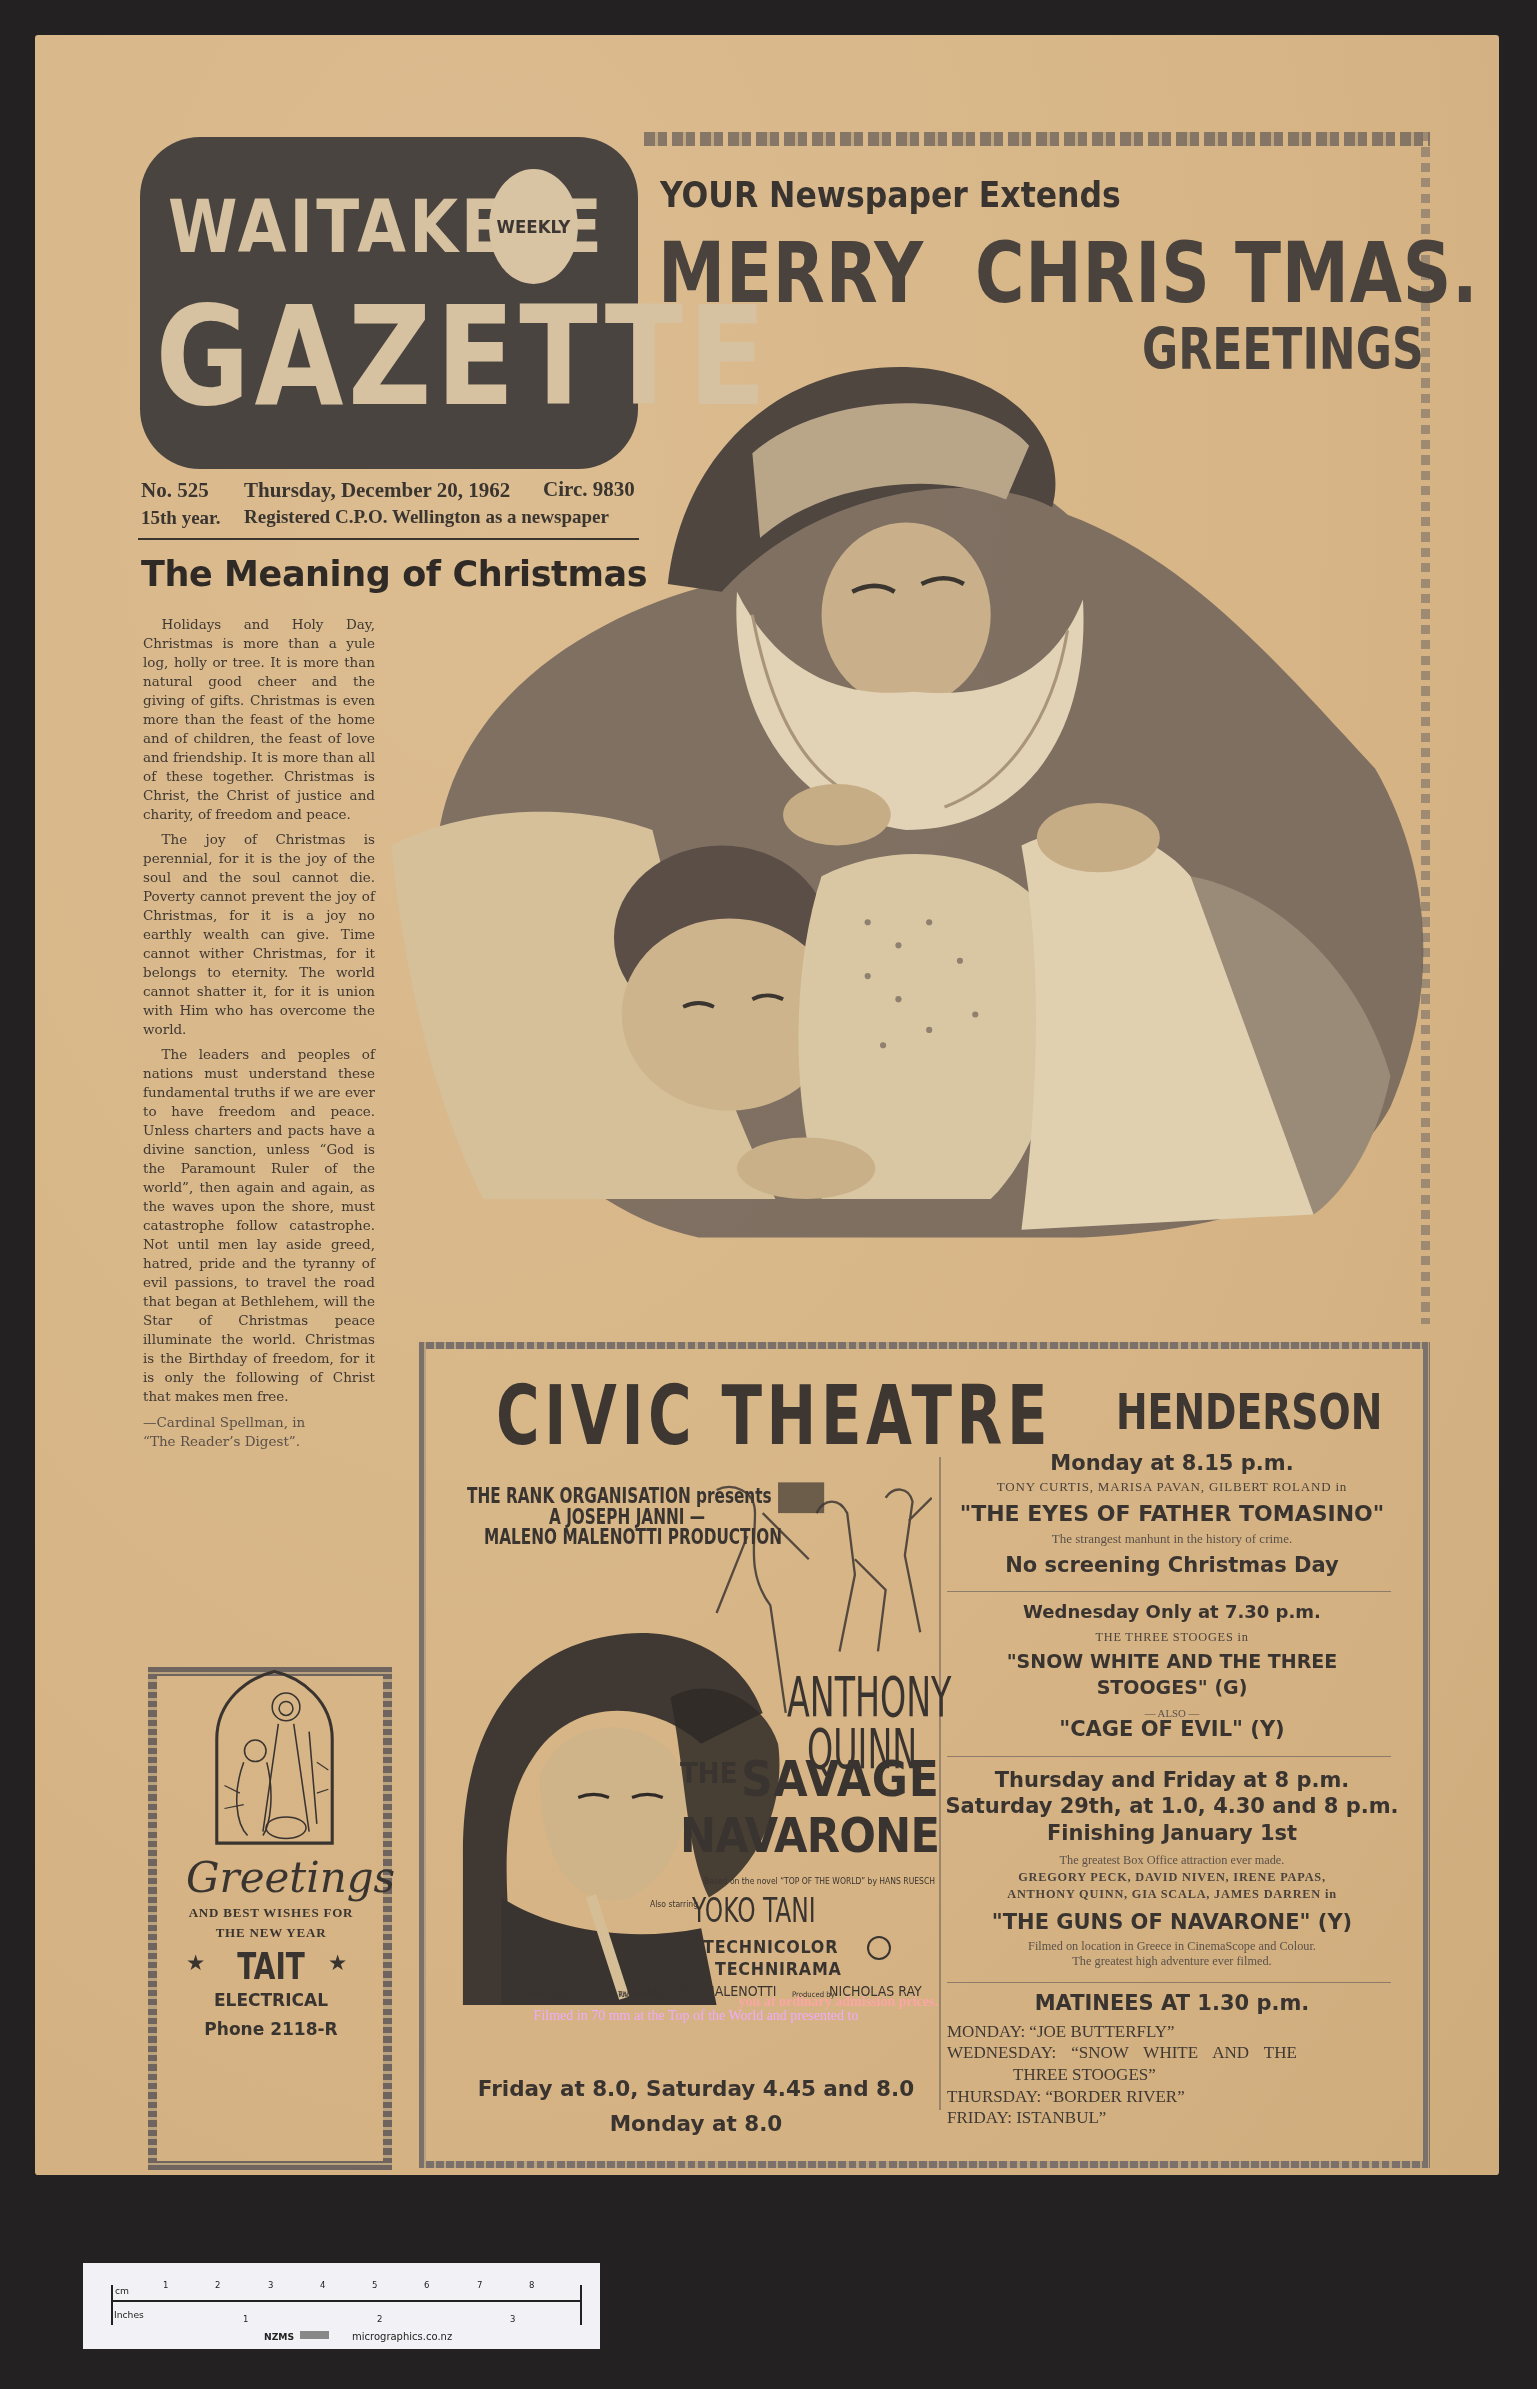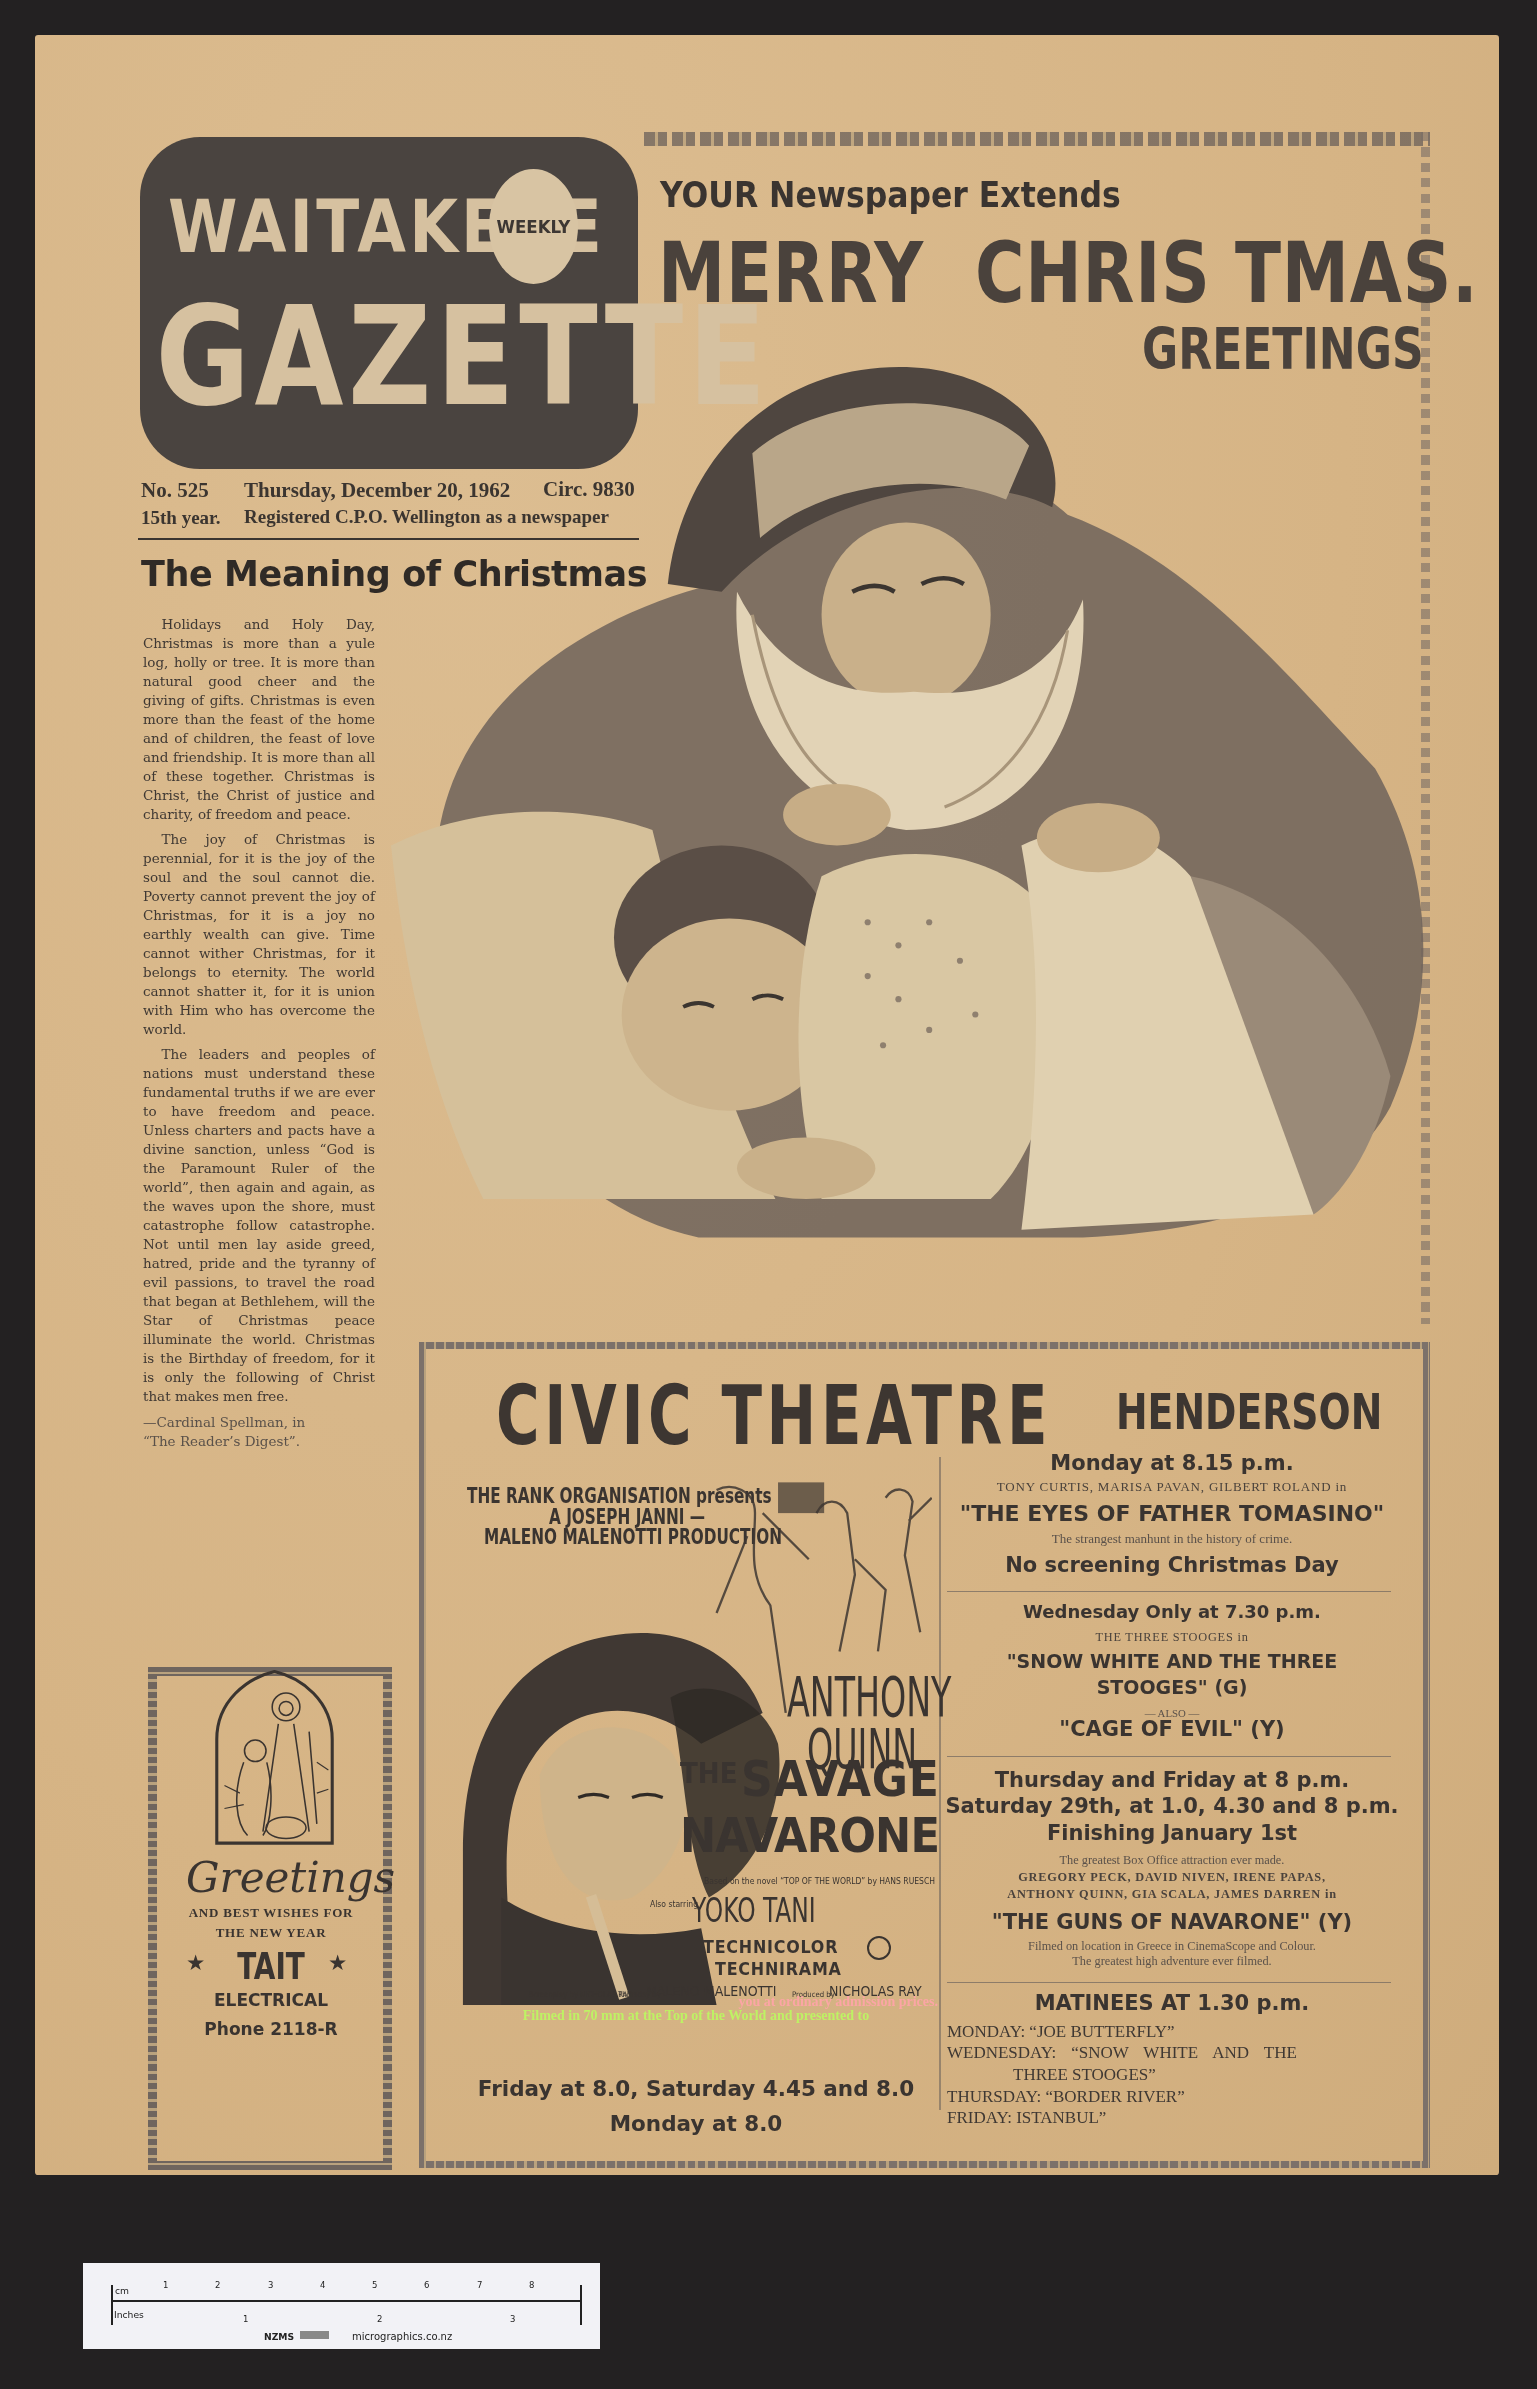--- a/index.html
+++ b/index.html
@@ -242,21 +242,21 @@
 <div class="poster-text" style="left:692px;top:1891px;font-size:26px;transform:scaleY(1.3);transform-origin:left top;">YOKO TANI</div>
 <div class="poster-text" style="left:703px;top:1937px;font-size:17.7px;font-weight:bold;letter-spacing:0.8px;">TECHNICOLOR</div>
 <div class="poster-text" style="left:715px;top:1959px;font-size:17.7px;font-weight:bold;letter-spacing:0.8px;">TECHNIRAMA</div>
 <div class="abs" style="left:867px;top:1936px;width:20px;height:20px;border-radius:50%;border:2.3px solid #3a3430;"></div>
 <div class="poster-text" style="left:529px;top:1990px;font-size:7.7px;">Screenplay by NICHOLAS RAY</div>
 <div class="poster-text" style="left:618px;top:1990px;font-size:7.7px;">Thursday by</div>
 <div class="poster-text" style="left:646px;top:1983px;font-size:14px;">MALENO MALENOTTI</div>
 <div class="poster-text" style="left:792px;top:1990px;font-size:7.7px;">Produced by</div>
 <div class="poster-text" style="left:829px;top:1983px;font-size:14px;">NICHOLAS RAY</div>
 
-<div class="abs serif-sm" style="left:454px;top:2008px;width:484px;text-align:center;font-size:14px;font-weight:bold;color:#bef264;">Filmed in 70 mm at the Top of the World and presented to</div>
+<div class="abs serif-sm" style="left:454px;top:2008px;width:484px;text-align:center;font-size:14px;font-weight:normal;color:#f0abfc;">Filmed in 70 mm at the Top of the World and presented to</div>
 <div class="abs serif-sm" style="left:454px;top:1994px;width:484px;text-align:right;font-size:14px;font-weight:bold;color:#fca5a5;">you at ordinary admission prices.</div>
 <div class="abs sans-b" style="left:454px;top:2076px;width:484px;text-align:center;font-size:21.5px;">Friday at 8.0, Saturday 4.45 and 8.0</div>
 <div class="abs sans-b" style="left:454px;top:2111px;width:484px;text-align:center;font-size:21.5px;">Monday at 8.0</div>
 
 <div class="rt sans-b" style="top:1451px;font-size:21px;">Monday at 8.15 p.m.</div>
 <div class="rt serif-caps" style="top:1479px;font-size:13px;">TONY CURTIS, MARISA PAVAN, GILBERT ROLAND in</div>
 <div class="rt sans-b" style="top:1501px;font-size:22px;">"THE EYES OF FATHER TOMASINO"</div>
 <div class="rt serif-sm" style="top:1531px;font-size:13px;">The strangest manhunt in the history of crime.</div>
 <div class="rt sans-b" style="top:1553px;font-size:21px;">No screening Christmas Day</div>
 <div class="abs hline" style="left:947px;top:1586px;width:444px;"></div>

